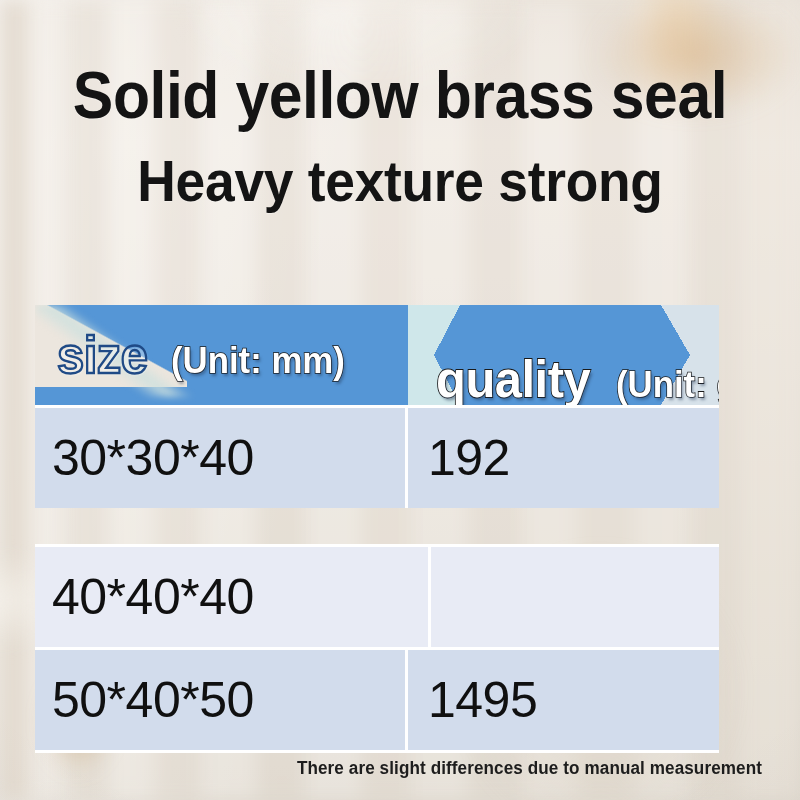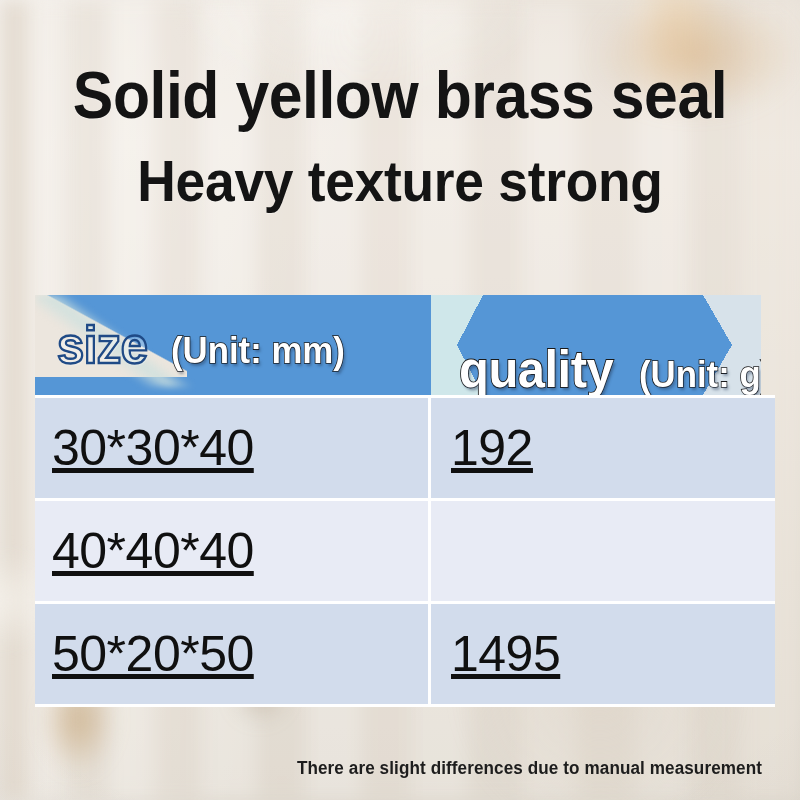--- a/index.html
+++ b/index.html
@@ -101,22 +101,22 @@
     color: #141414;
     letter-spacing: -0.3px;
     transform: scaleX(0.92);
     text-shadow: 0 1px 1px rgba(255,255,255,0.35);
   }
 
   
   .spec-table {
     position: absolute;
     left: 35px;
-    top: 295px;
-    width: 740px;
+    top: 305px;
+    width: 684px;
   }
   .thead {
     position: relative;
     display: flex;
     height: 100px;
   }
   .th {
     position: relative;
     display: flex;
     align-items: center;
@@ -209,30 +209,29 @@
   }
   .th-qual .th-unit { margin-left: 16px; }
 
   .tbody { position: relative; }
   .trow {
     display: flex;
     height: 100px;
     border-top: 3px solid #ffffff;
   }
   .trow.alt-a { background: #d2dcec; }
-  .trow.alt-b { background: #e8ebf5; }
+  .trow.alt-b { background: #e8ebf5; margin-top: 36px; }
   .td {
     display: flex;
     align-items: center;
     height: 100px;
     font-size: 50px;
     color: #101010;
     font-family: "Liberation Sans", sans-serif;
     letter-spacing: -0.5px;
-    text-decoration: underline;
   }
   .td-size {
     width: 396px;
     padding-left: 17px;
     box-sizing: border-box;
     border-right: 3px solid #ffffff;
   }
   .td-qual {
     width: 330px;
     padding-left: 20px;
@@ -304,21 +303,21 @@
       <div class="trow alt-a">
         <div class="td td-size">30*30*40</div>
         <div class="td td-qual">192</div>
       </div>
 
       <div class="trow alt-b">
         <div class="td td-size">40*40*40</div>
       </div>
 
       <div class="trow alt-a">
-        <div class="td td-size">50*20*50</div>
+        <div class="td td-size">50*40*50</div>
         <div class="td td-qual">1495</div>
       </div>
 
       <div class="tbody-edge"></div>
     </div>
 
   </div>
 
   <div class="footnote">There are slight differences due to manual measurement</div>
 

